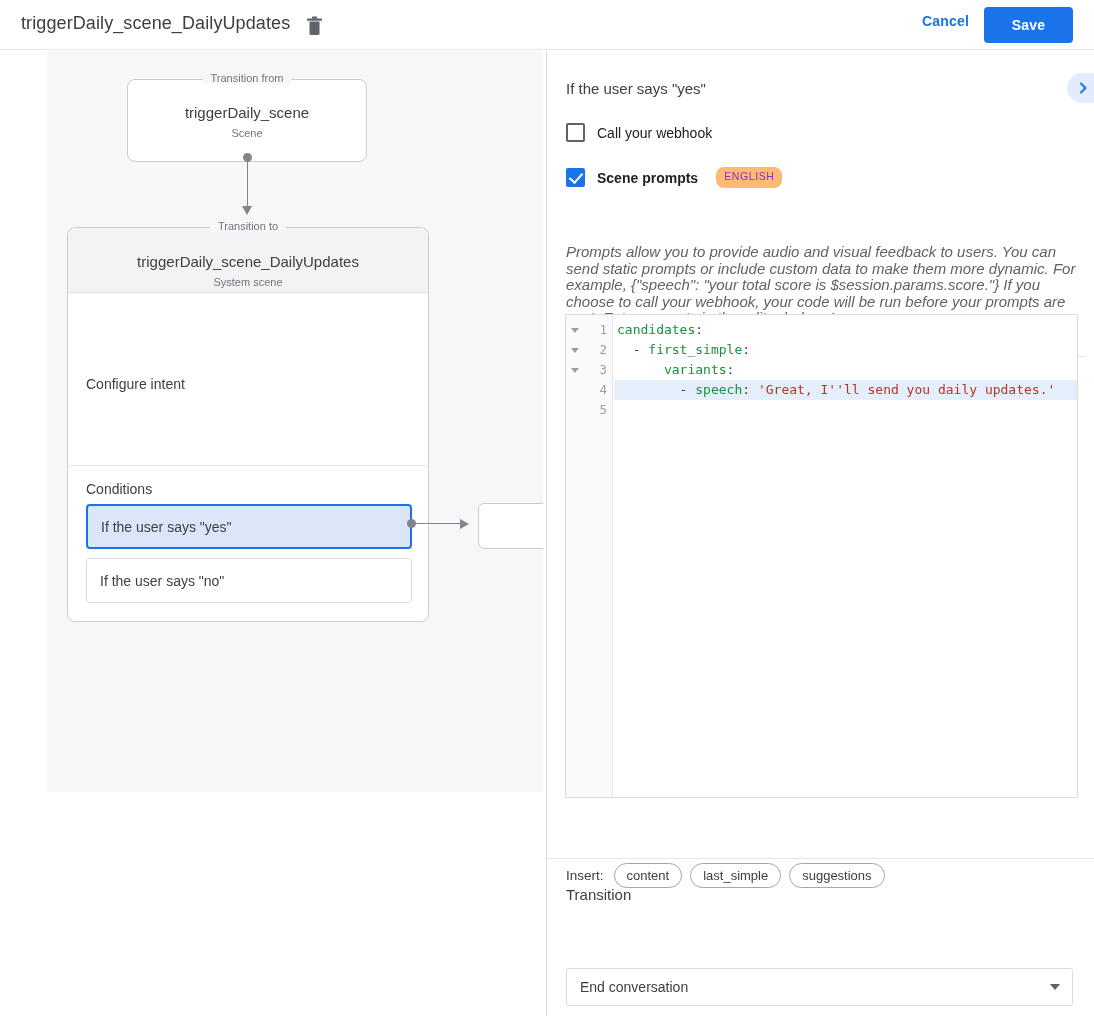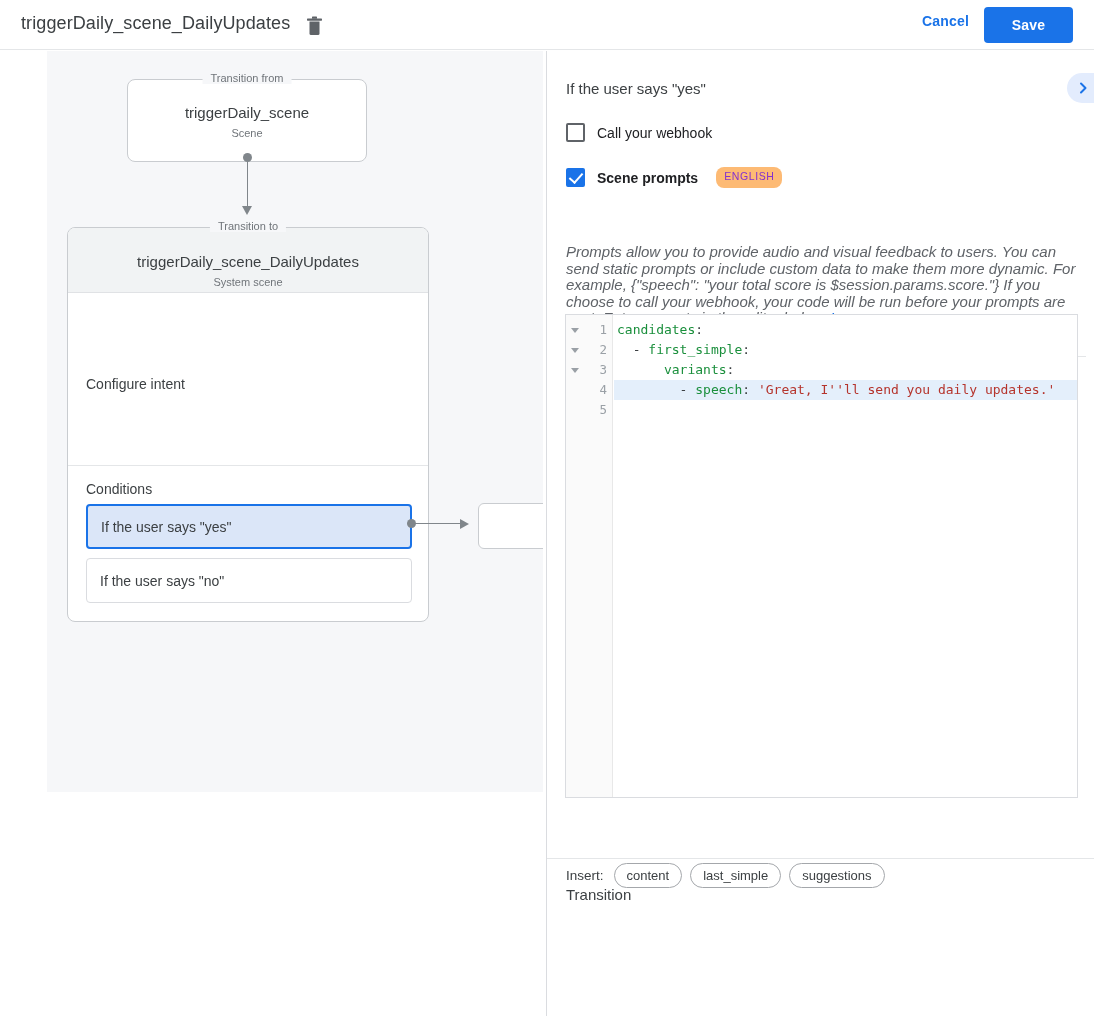--- a/index.html
+++ b/index.html
@@ -432,14 +432,18 @@
   <div id="section-divider"></div>
 
   <div id="insert-row">
     <div id="insert-label">Insert:</div>
   <div class="chip">content</div>
       <div class="chip">last_simple</div>
       <div class="chip">suggestions</div>
     </div>
 
   <div id="transition-title">Transition</div>
+  <div id="transition-select">
+    <div id="transition-select-value">End conversation</div>
+    <div id="select-caret"></div>
+  </div>
 
 </div>
 
 </body></html>

